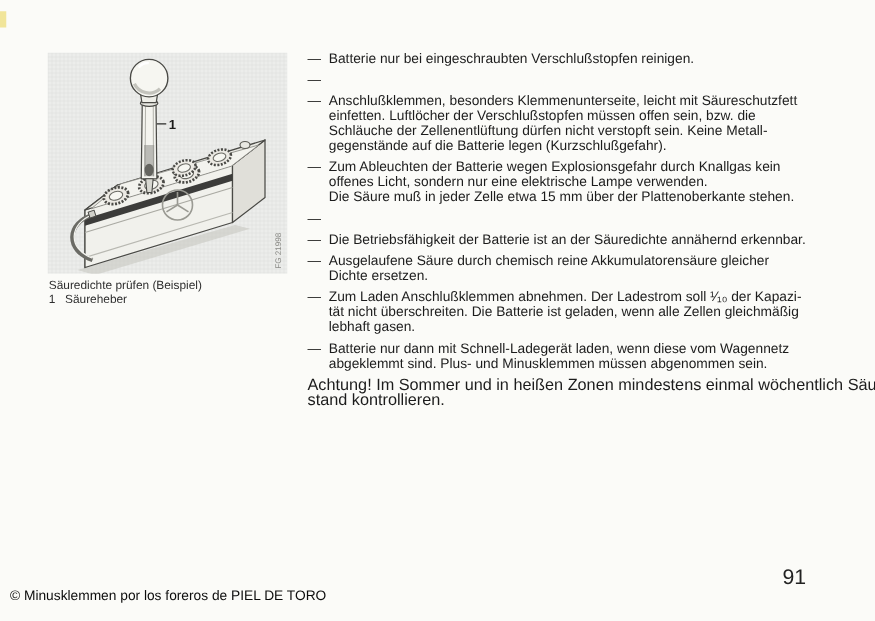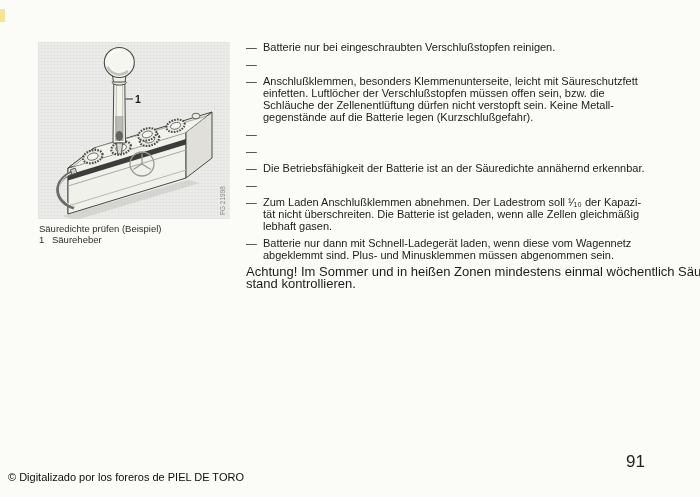--- a/index.html
+++ b/index.html
@@ -155,44 +155,49 @@
       </div>
       <div class="bullet">
         <span class="dash">—</span>
         <div class="btext">Anschlußklemmen, besonders Klemmenunterseite, leicht mit Säureschutzfett
 einfetten. Luftlöcher der Verschlußstopfen müssen offen sein, bzw. die
 Schläuche der Zellenentlüftung dürfen nicht verstopft sein. Keine Metall-
 gegenstände auf die Batterie legen (Kurzschlußgefahr).</div>
       </div>
       <div class="bullet">
         <span class="dash">—</span>
+        <div class="btext">Zum Ableuchten der Batterie wegen Explosionsgefahr durch Knallgas kein
+offenes Licht, sondern nur eine elektrische Lampe verwenden.
+Die Säure muß in jeder Zelle etwa 15 mm über der Plattenoberkante stehen.</div>
       </div>
       <div class="bullet">
         <span class="dash">—</span>
       </div>
       <div class="bullet">
         <span class="dash">—</span>
         <div class="btext">Die Betriebsfähigkeit der Batterie ist an der Säuredichte annähernd erkennbar.</div>
       </div>
       <div class="bullet">
         <span class="dash">—</span>
+        <div class="btext">Ausgelaufene Säure durch chemisch reine Akkumulatorensäure gleicher
+Dichte ersetzen.</div>
       </div>
       <div class="bullet">
         <span class="dash">—</span>
         <div class="btext">Zum Laden Anschlußklemmen abnehmen. Der Ladestrom soll ¹⁄₁₀ der Kapazi-
 tät nicht überschreiten. Die Batterie ist geladen, wenn alle Zellen gleichmäßig
 lebhaft gasen.</div>
       </div>
       <div class="bullet">
         <span class="dash">—</span>
         <div class="btext">Batterie nur dann mit Schnell-Ladegerät laden, wenn diese vom Wagennetz
 abgeklemmt sind. Plus- und Minusklemmen müssen abgenommen sein.</div>
       </div>
     </div>
 
     <div class="note">Achtung! Im Sommer und in heißen Zonen mindestens einmal wöchentlich Säure-
 stand kontrollieren.</div>
   </div>
 
-  <div class="watermark">© Digitalizado por los foreros de PIEL DE TORO</div>
+  <div class="watermark">© Minusklemmen por los foreros de PIEL DE TORO</div>
   <div class="page-number">91</div>
 
 </div>
 
 </body></html>

